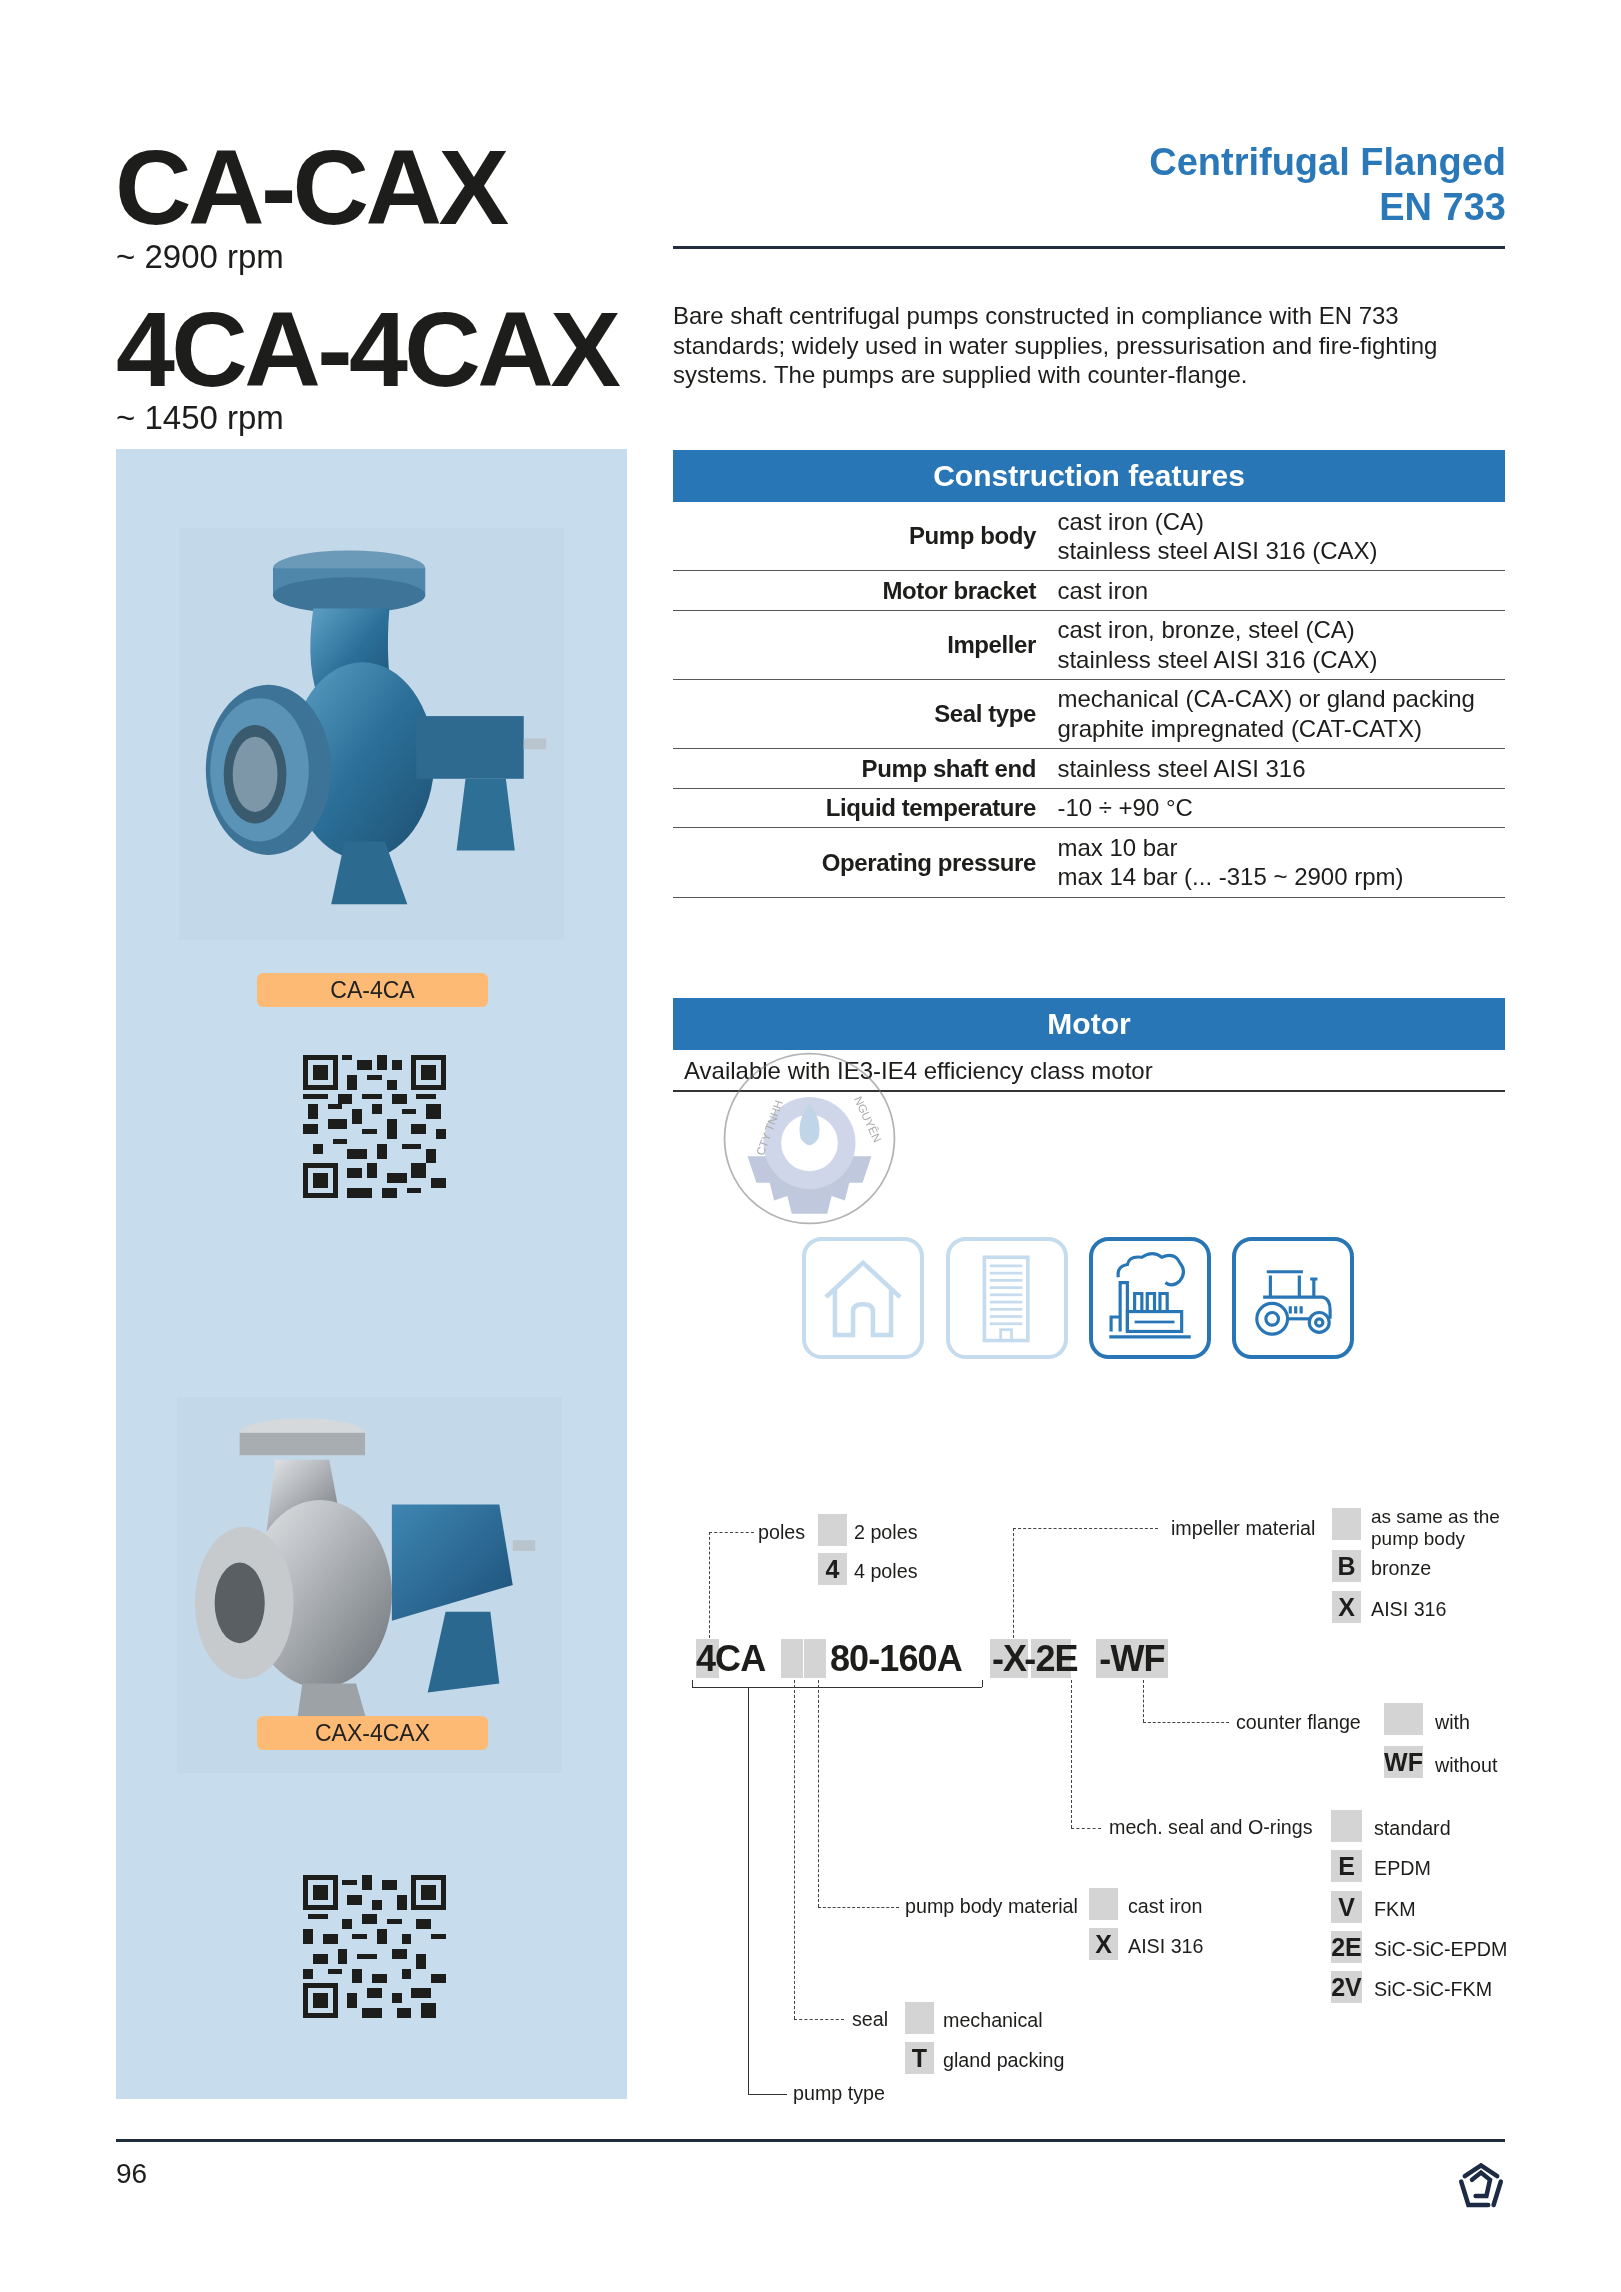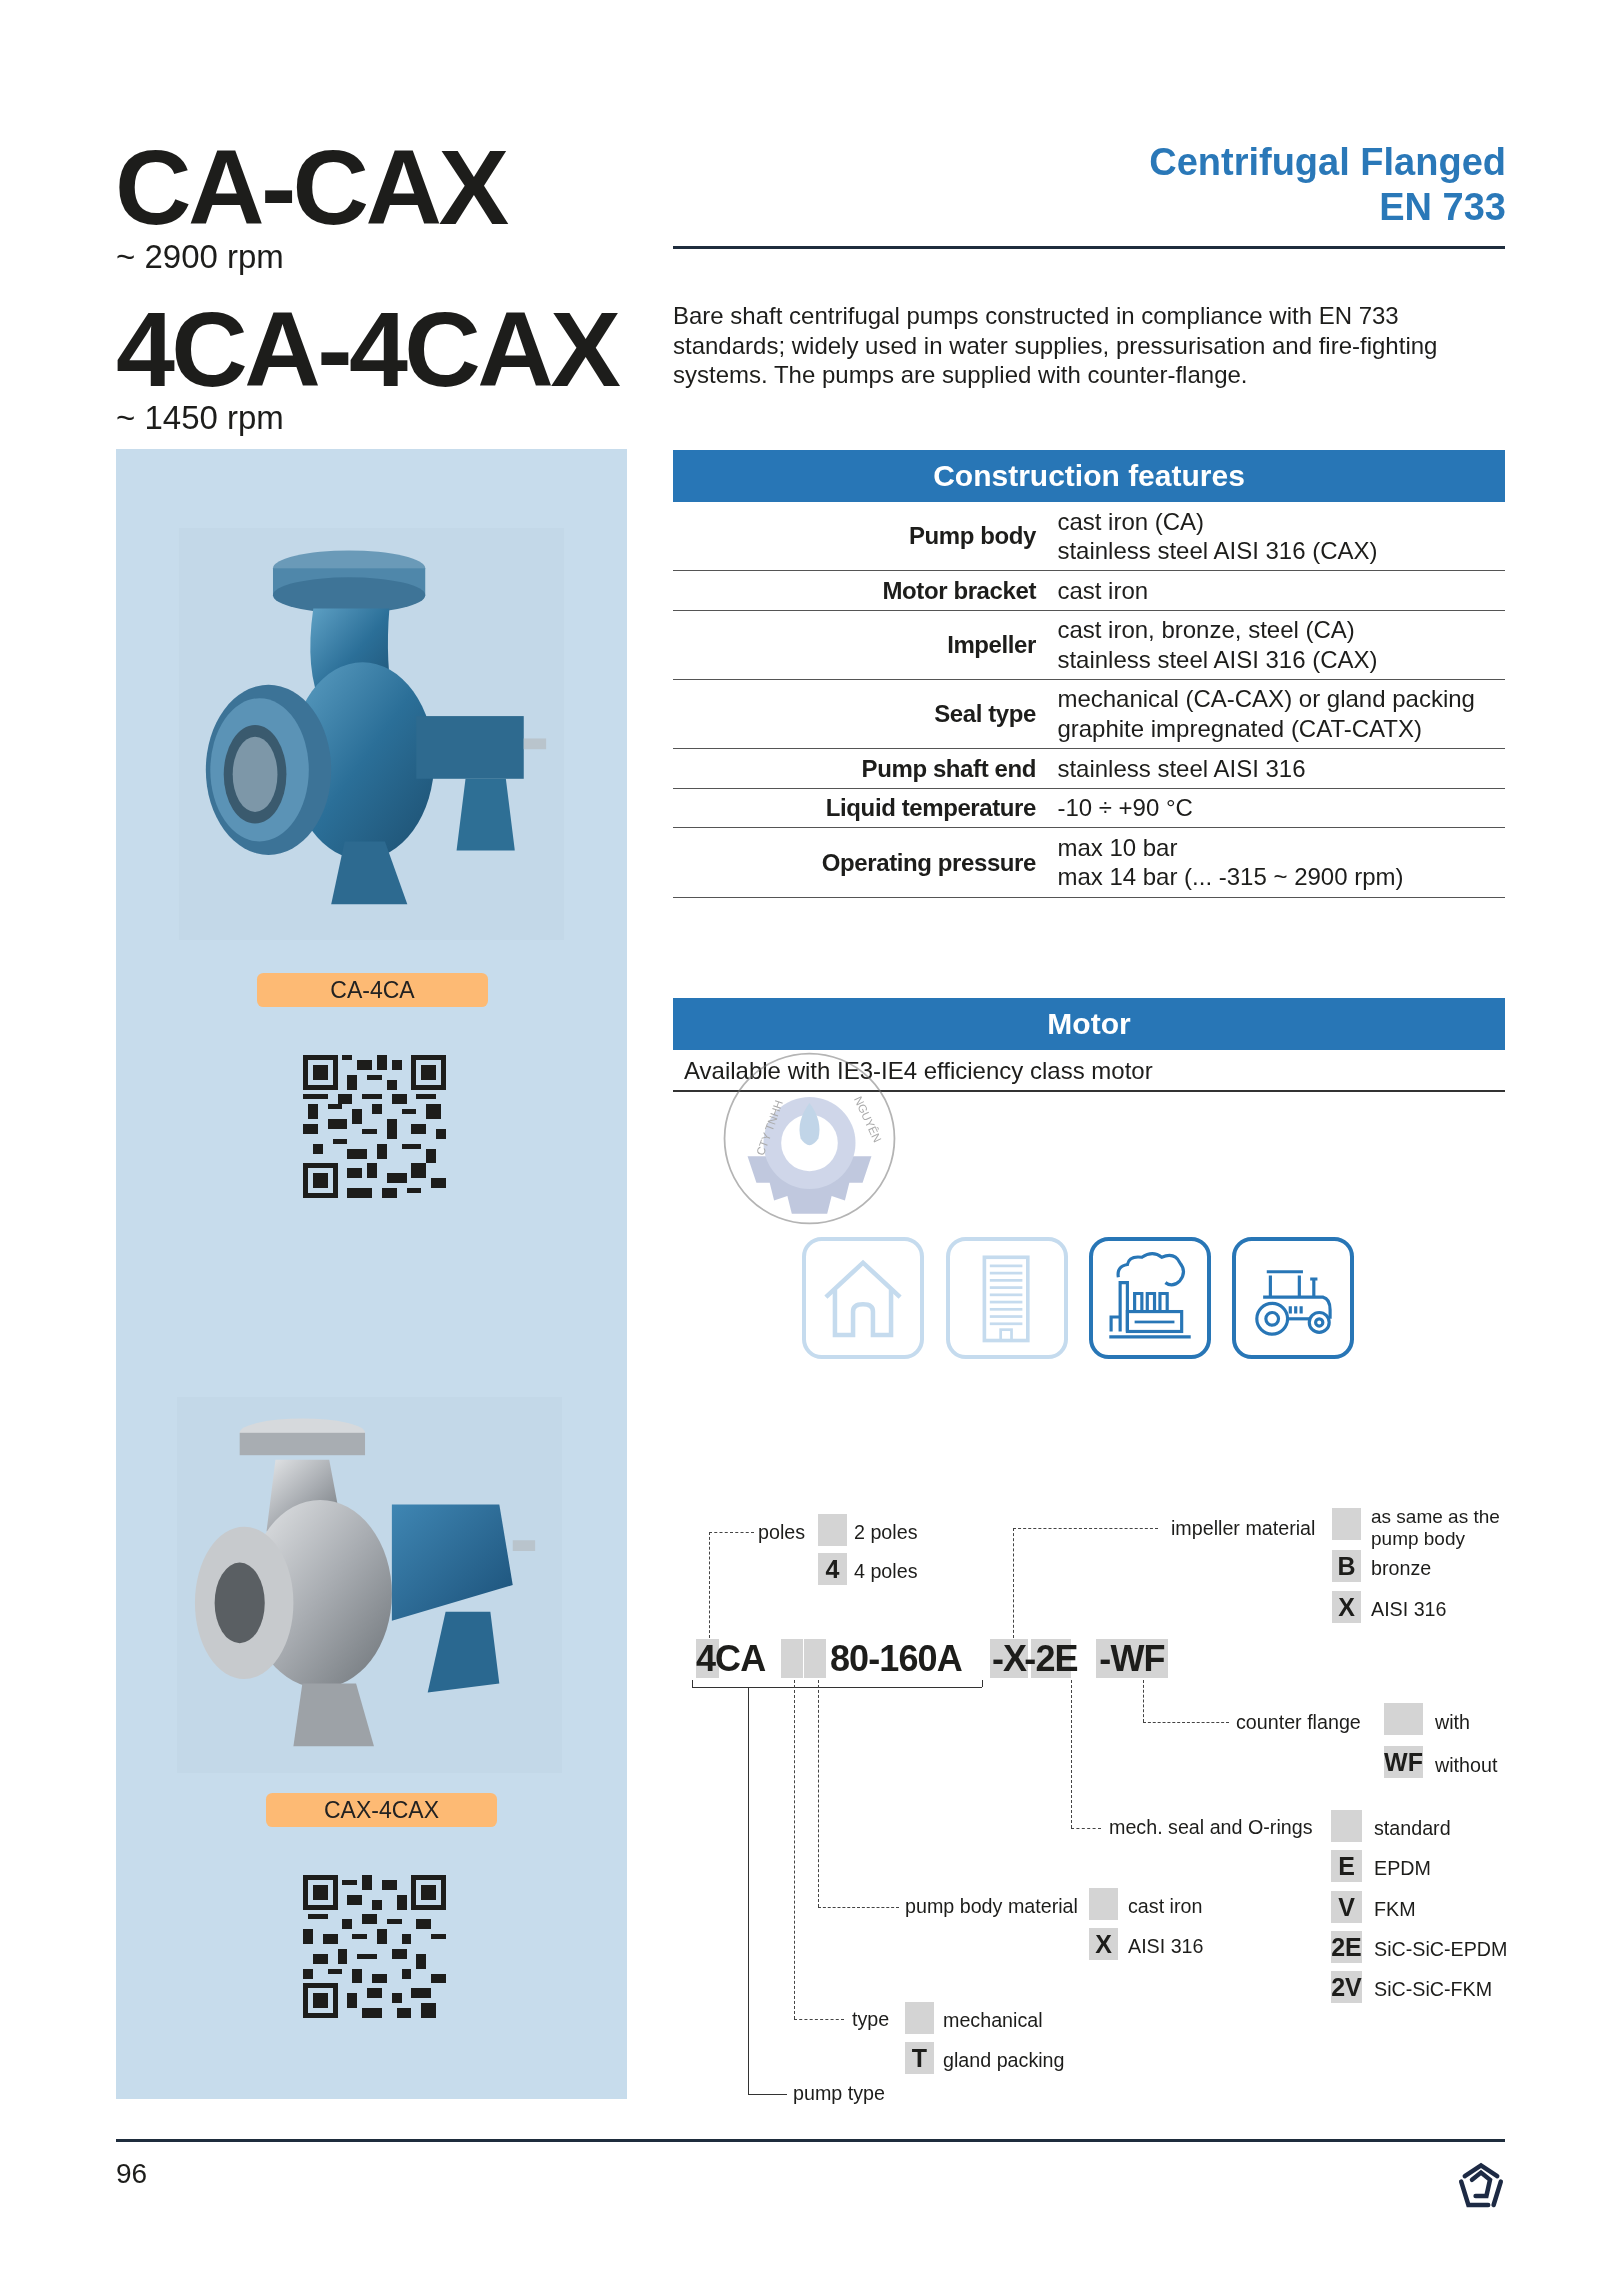--- a/index.html
+++ b/index.html
@@ -156,21 +156,21 @@
     <path d="M120 70 L180 70 L195 150 L110 150 Z" fill="url(#g2)"></path>
     <ellipse cx="170" cy="220" rx="80" ry="105" fill="url(#g2)"></ellipse>
     <ellipse cx="85" cy="230" rx="55" ry="85" fill="#c7cacd"></ellipse>
     <ellipse cx="80" cy="230" rx="28" ry="45" fill="#5a5f63"></ellipse>
     <path d="M250 120 L370 120 L385 210 L250 250 Z" fill="url(#g3)"></path>
     <rect x="385" y="160" width="25" height="12" fill="#b9c4cc"></rect>
     <path d="M310 240 L360 240 L370 320 L290 330 Z" fill="#2a6890"></path>
     <path d="M150 320 L210 320 L230 390 L140 390 Z" fill="#9da2a7"></path>
   </svg>
 </div>
-<div class="abs caption" style="left:257px; top:1793px;margin-left:9px;">CAX-4CAX</div>
+<div class="abs caption" style="left:257px; top:1716px;">CAX-4CAX</div>
 
 <div class="abs qr" style="left:303px; top:1875px;">
   <svg viewBox="0 0 29 29" width="143" height="143" shape-rendering="crispEdges">
     <rect width="29" height="29" fill="#c7dcec"></rect>
     <g fill="#1d1d1b">
       <path d="M0 0h7v7h-7zM1 1v5h5v-5zM2 2h3v3h-3z" fill-rule="evenodd"></path>
       <path d="M22 0h7v7h-7zM23 1v5h5v-5zM24 2h3v3h-3z" fill-rule="evenodd"></path>
       <path d="M0 22h7v7h-7zM1 23v5h5v-5zM2 24h3v3h-3z" fill-rule="evenodd"></path>
       <rect x="8" y="1" width="3" height="1"></rect>
         <rect x="12" y="0" width="2" height="3"></rect>
@@ -390,21 +390,21 @@
 <div class="abs dash-v" style="left:818px; top:1680px; height:227px;"></div>
 <div class="abs dash-h" style="left:818px; top:1907px; width:81px;"></div>
 <div class="abs lbl" style="left:905px; top:1895px;">pump body material</div>
 <div class="abs opt-box" style="left:1089px; top:1888px;"></div>
 <div class="abs lbl" style="left:1128px; top:1895px;">cast iron</div>
 <div class="abs opt-box" style="left:1089px; top:1928px;">X</div>
 <div class="abs lbl" style="left:1128px; top:1935px;">AISI 316</div>
 
 <div class="abs dash-v" style="left:794px; top:1680px; height:339px;"></div>
 <div class="abs dash-h" style="left:794px; top:2019px; width:50px;"></div>
-<div class="abs lbl" style="left:852px; top:2008px;">type</div>
+<div class="abs lbl" style="left:852px; top:2008px;">seal</div>
 <div class="abs opt-box" style="left:905px; top:2002px;"></div>
 <div class="abs lbl" style="left:943px; top:2009px;">mechanical</div>
 <div class="abs opt-box" style="left:905px; top:2042px;">T</div>
 <div class="abs lbl" style="left:943px; top:2049px;">gland packing</div>
 
 <div class="abs solid-v" style="left:748px; top:1687px; height:407px;"></div>
 <div class="abs solid-h" style="left:748px; top:2094px; width:39px;"></div>
 <div class="abs lbl" style="left:793px; top:2082px;">pump type</div>
 
 <div class="abs rule" style="left:116px; top:2139px; width:1389px;"></div>

